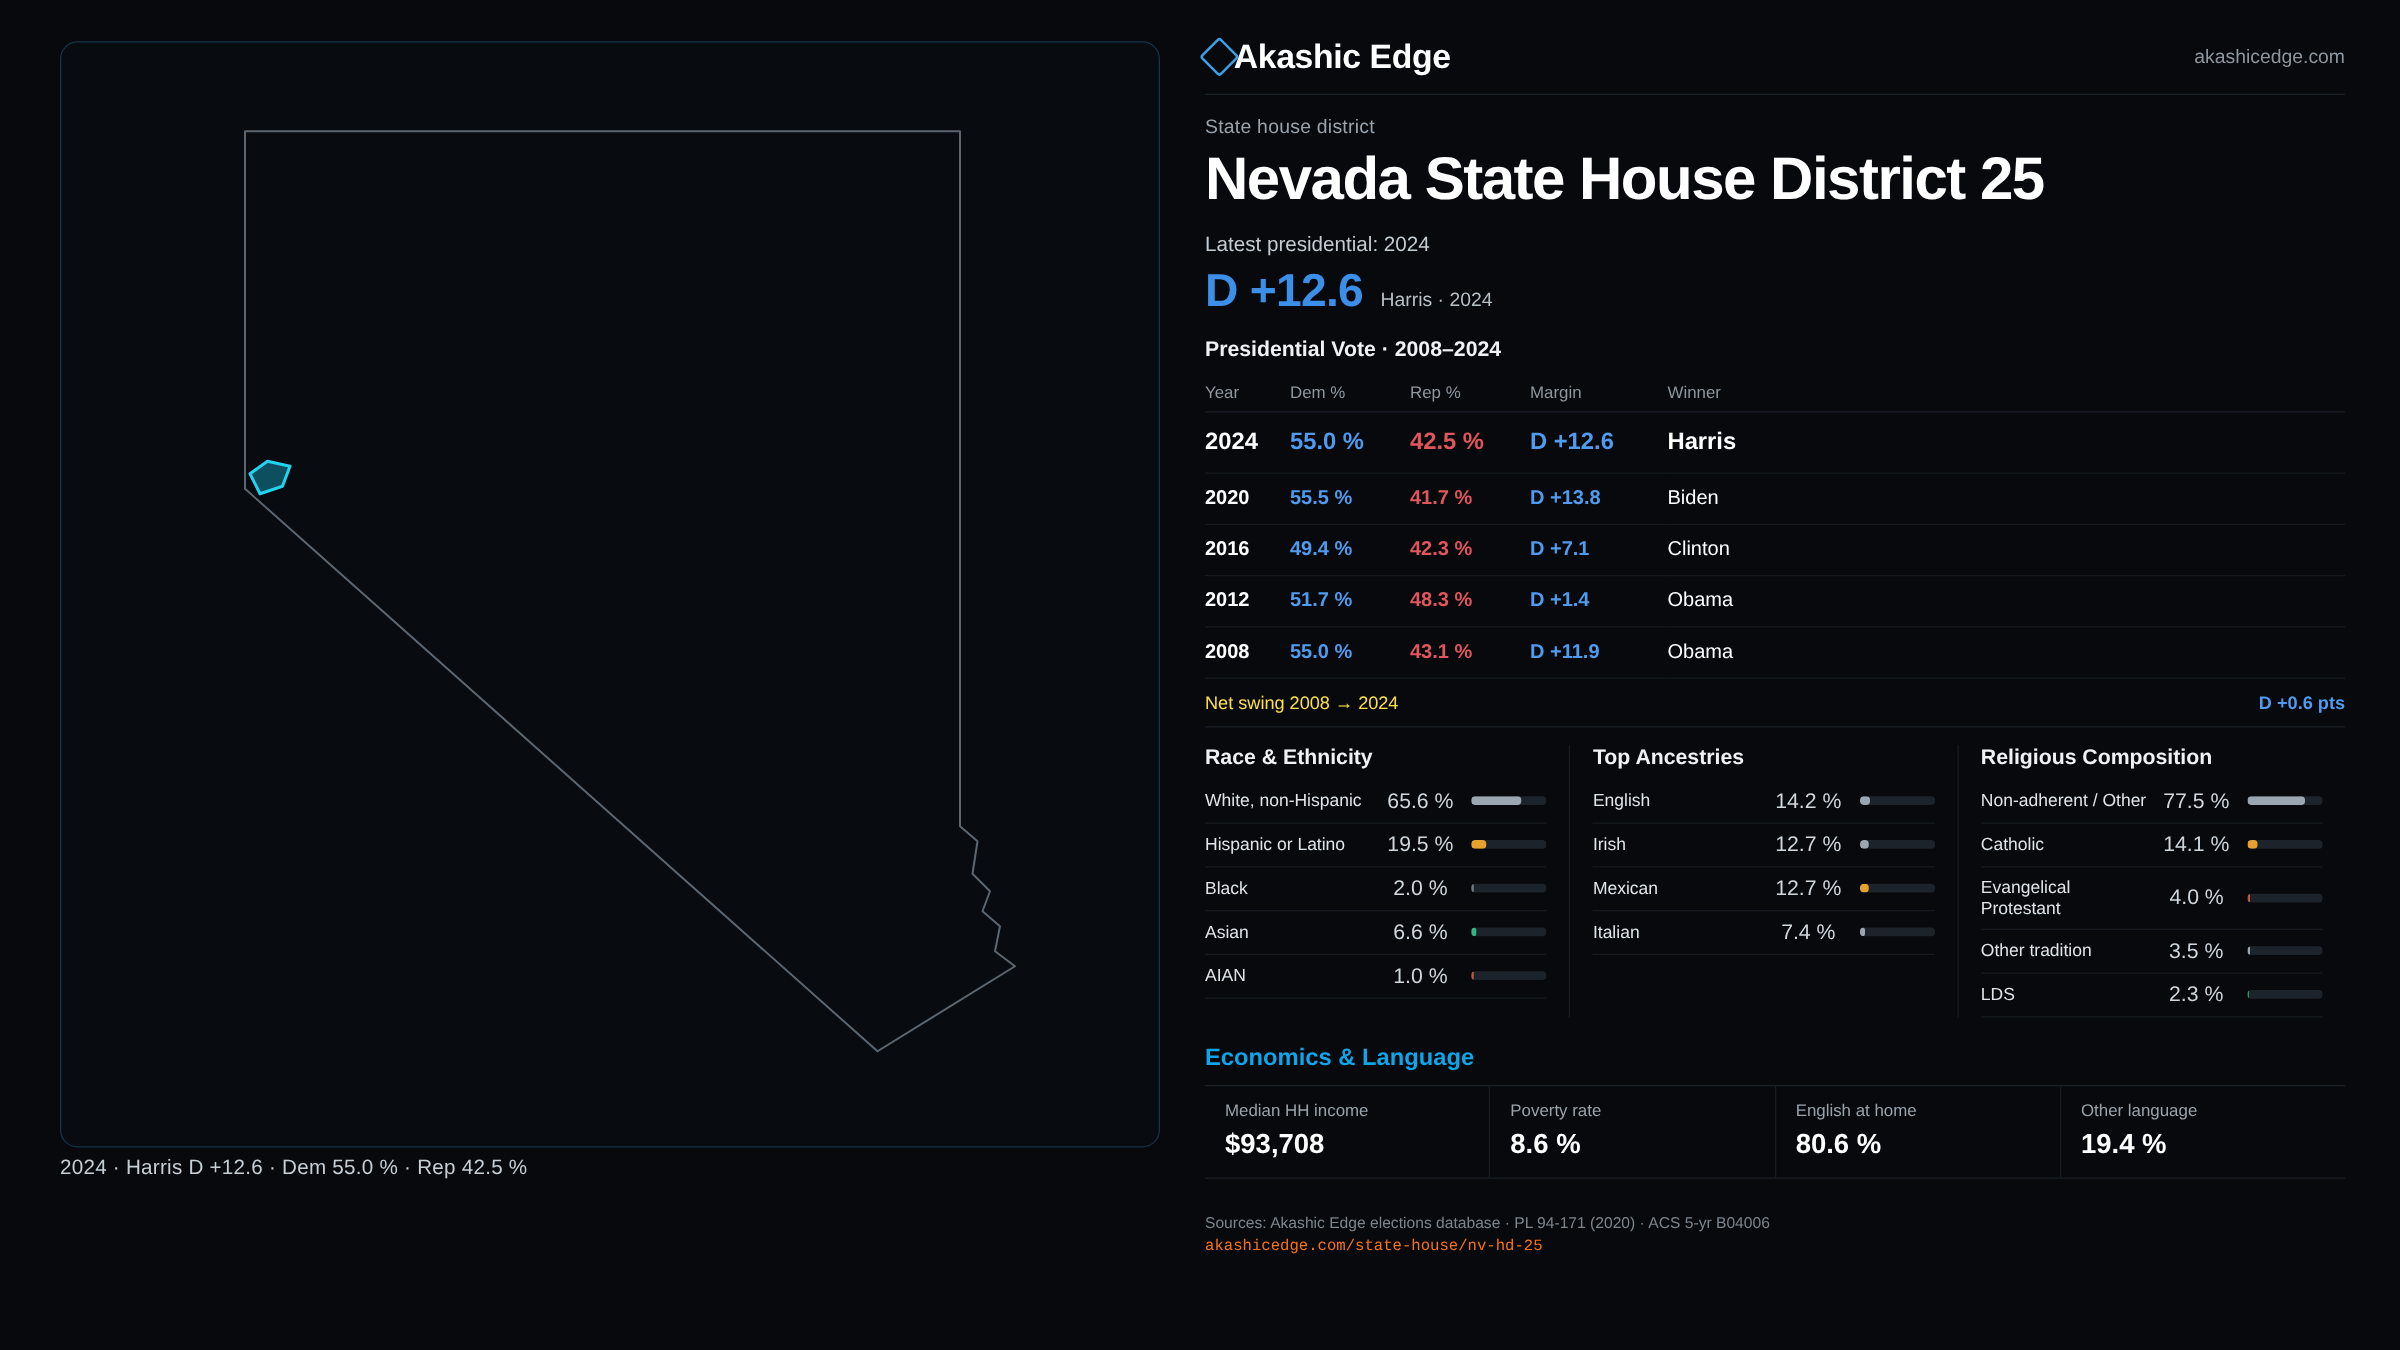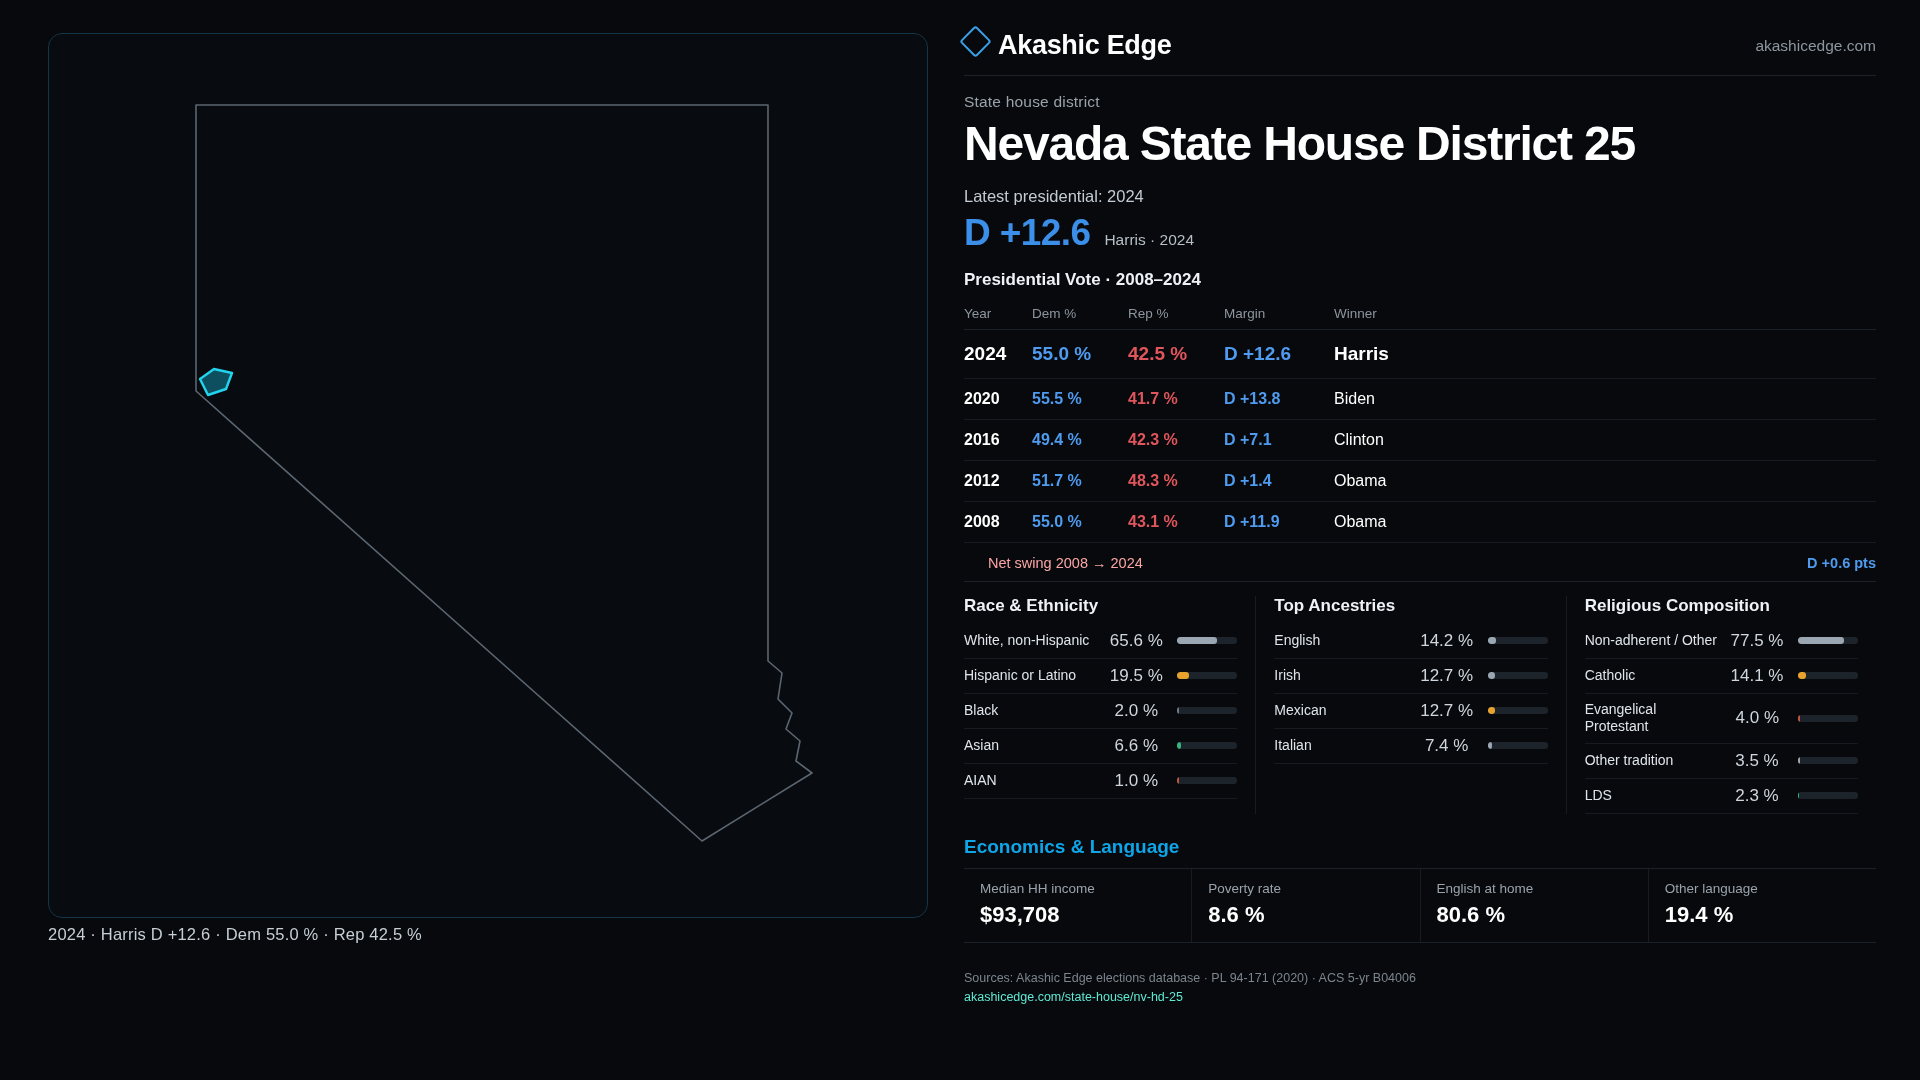--- a/index.html
+++ b/index.html
@@ -45,21 +45,21 @@
     position: absolute;
     left: 964px; top: 30px;
     width: 912px;
   }
 
   .brand-row {
     display: flex; align-items: center; justify-content: space-between;
     padding-bottom: 14px;
     border-bottom: 1px solid #1b2128;
   }
-  .brand-left { display: flex; gap: 11px; }
+  .brand-left { display: flex; align-items: center; gap: 0; }
   .diamond {
     width: 23px; height: 23px;
     border: 2.4px solid #3a9fe8;
     transform: rotate(45deg);
     border-radius: 3px;
   }
   .brand-name { font-size: 27px; font-weight: bold; letter-spacing: -.3px; color: #fff; }
   .brand-url { font-size: 15.5px; color: #8d969f; }
 
   .eyebrow {
@@ -118,21 +118,21 @@
   .c-margin { width: 110px; color: #4f9bf0; font-weight: bold; }
   .c-winner { color: #ffffff; }
   table.votes tr.latest-row .c-margin { font-weight: bold; }
 
   .swing-row {
     display: flex; justify-content: space-between; align-items: baseline;
     margin-top: 12px;
     padding-bottom: 10px;
     border-bottom: 1px solid #1b2128;
   }
-  .swing-label { font-size: 14.5px; color: #fca5a5; margin-left: 24px; }
+  .swing-label { font-size: 14.5px; color: #fde047; }
   .swing-val { font-size: 14.5px; color: #4f9bf0; font-weight: bold; }
 
   
   .demo-cols {
     display: flex;
     margin-top: 14px;
     gap: 0;
   }
   .demo-col { flex: 1 1 0; padding-right: 18px; }
   .demo-col + .demo-col { border-left: 1px solid #171c22; padding-left: 18px; }
@@ -164,21 +164,21 @@
   .econ-cell + .econ-cell { border-left: 1px solid #171c22; }
   .econ-label { font-size: 13.5px; color: #9aa3ac; }
   .econ-val { margin-top: 6px; font-size: 22px; font-weight: bold; color: #ffffff; }
 
   .sources {
     margin-top: 26px;
     font-size: 12.5px;
     color: #7c858e;
     line-height: 1.55;
   }
-  .sources .src-link { color: #5eead4; display: block; }
+  .sources .src-link { color: #f97316; display: block; font-family: Liberation Mono, monospace; }
 </style>
 </head>
 <body>
 
 <div class="page">
 
   <div class="map-panel">
     <div class="map-frame">
       <div class="map-inner">
         <svg viewBox="0 0 700 820">

